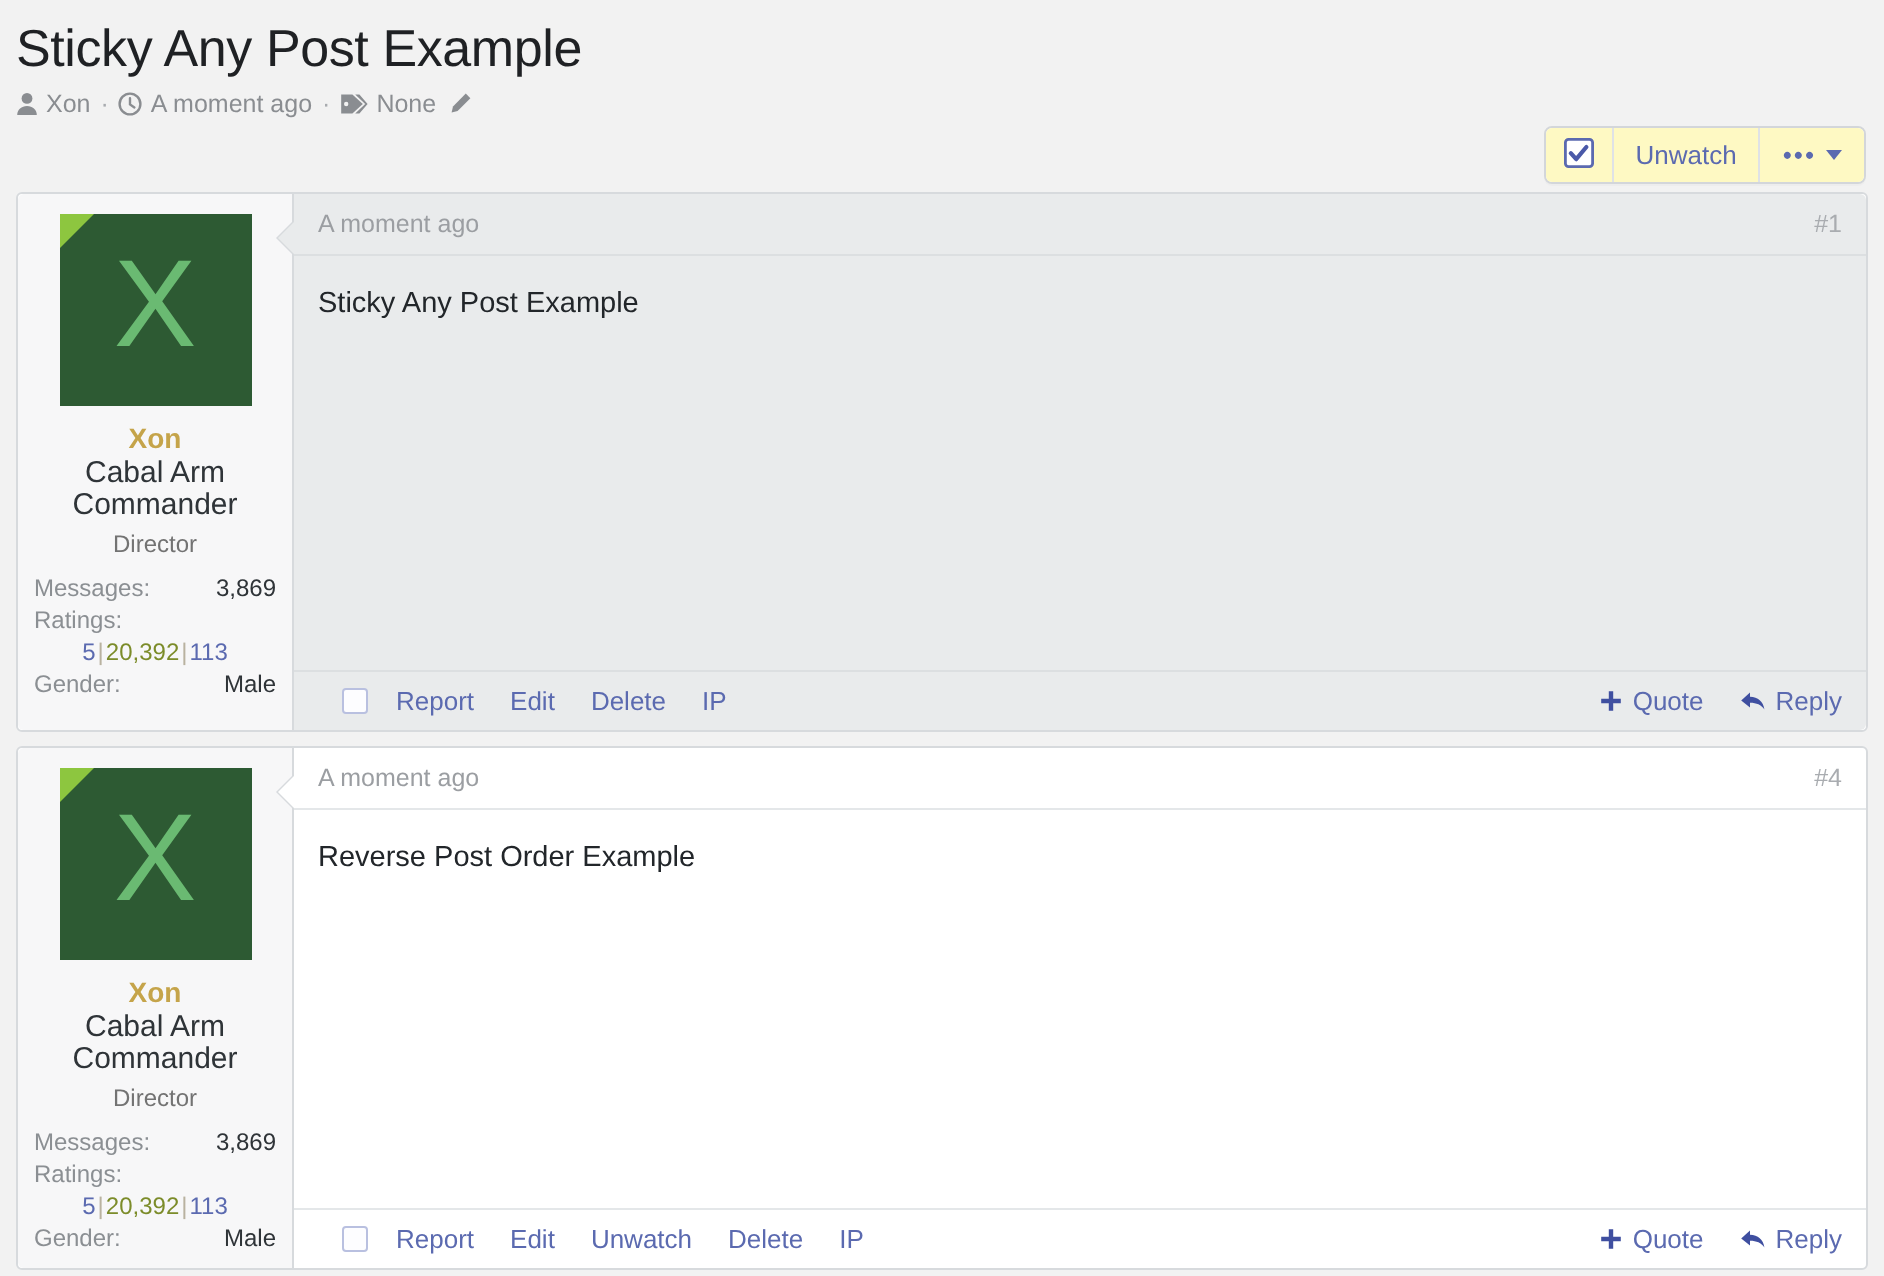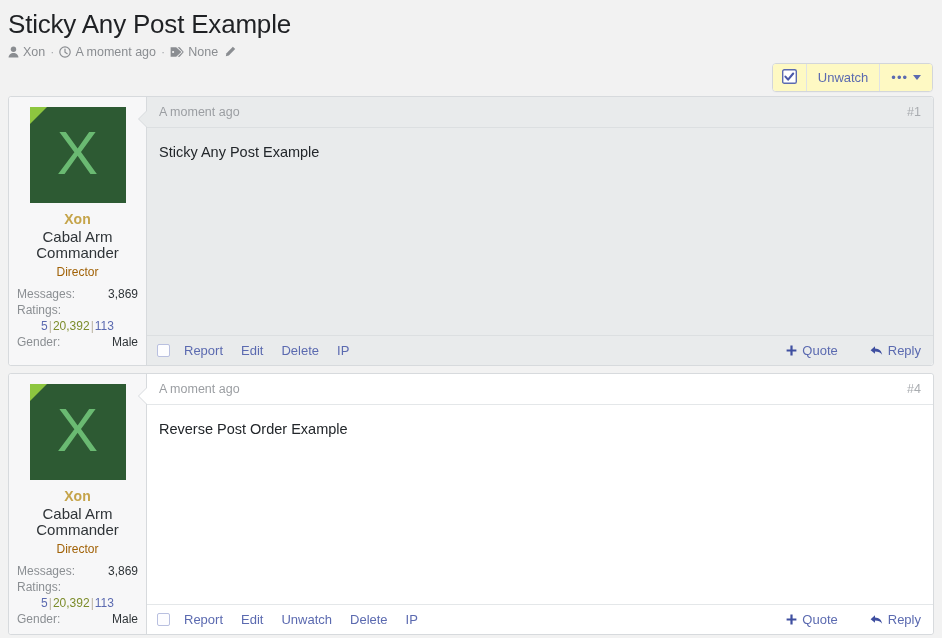--- a/index.html
+++ b/index.html
@@ -84,21 +84,21 @@
   .uname {
     text-align: center; margin-top: 8px;
     font-size: 14px; font-weight: bold; color: #c5a44a; line-height: 16px;
   }
   .utitle {
     text-align: center; margin-top: 2px;
     font-size: 15px; color: #2f3438; line-height: 16px;
   }
   .ubanner {
     text-align: center; margin-top: 3px;
-    font-size: 12px; color: #a16207; line-height: 16px;
+    font-size: 12px; color: #737373; line-height: 16px;
   }
   .stats { margin-top: 6px; font-size: 12px; color: #7c8084; line-height: 16px; }
   .stat-row { display: flex; justify-content: space-between; align-items: baseline; }
   .stat-lbl { color: #8b8f93; }
   .stat-val { color: #2f3438; }
   .ratings-lbl { color: #8b8f93; }
   .ratings-vals { text-align: center; }
   .r-blue { color: #5b6ab0; }
   .r-olive { color: #7c8c2a; }
   .r-pipe { color: #b9b2a0; padding: 0 1px; }
@@ -121,35 +121,35 @@
     padding: 7px 12px 7px 12px; border-bottom: 1px solid #e4e7e9;
     font-size: 12.5px; color: #9b9ea2; line-height: 16px;
   }
   .post-num { color: #a9acb0; font-size: 12.5px; }
   .post-body {
     padding: 14px 12px 10px 12px; font-size: 14.5px;
     color: #22262a; line-height: 20px; flex: 1;
   }
   .post-foot {
     display: flex; justify-content: space-between; align-items: center;
-    padding: 7px 12px 7px 10px; border-top: 1px solid #e4e7e9;
+    padding: 7px 12px 7px 24px; border-top: 1px solid #e4e7e9;
     font-size: 13px;
   }
   .foot-left { display: flex; align-items: center; gap: 0; }
   .chk {
     width: 13px; height: 13px; border: 1px solid #b9c0e0;
     background: #fdfdff; border-radius: 2px; margin-right: 14px;
     display: inline-block; cursor: pointer;
   }
   .flink {
     color: #5b6ab0; text-decoration: none; cursor: pointer;
     margin-right: 18px; font-size: 13px; white-space: nowrap;
   }
   .flink:last-child { margin-right: 0; }
-  .foot-right { display: flex; align-items: center; gap: 32px; text-align: center; }
+  .foot-right { display: flex; align-items: center; gap: 18px; text-align: center; }
   .act {
     display: inline-flex; align-items: center; gap: 5px;
     color: #5b6ab0; text-decoration: none; cursor: pointer;
     font-size: 13px; white-space: nowrap;
   }
   .act svg { display: block; }
   .post1 { height: 270px; }
   .post2 { height: 262px; }
   .post1 .post-body { min-height: 170px; }
   .post2 .post-body { min-height: 160px; }

